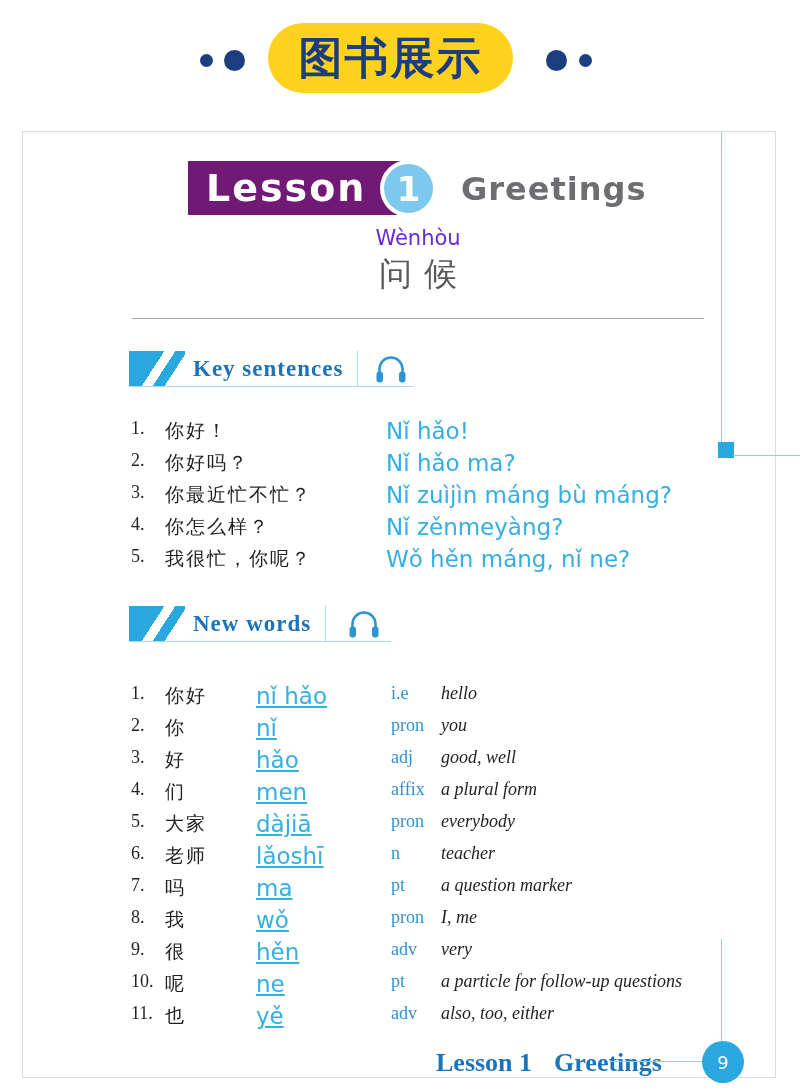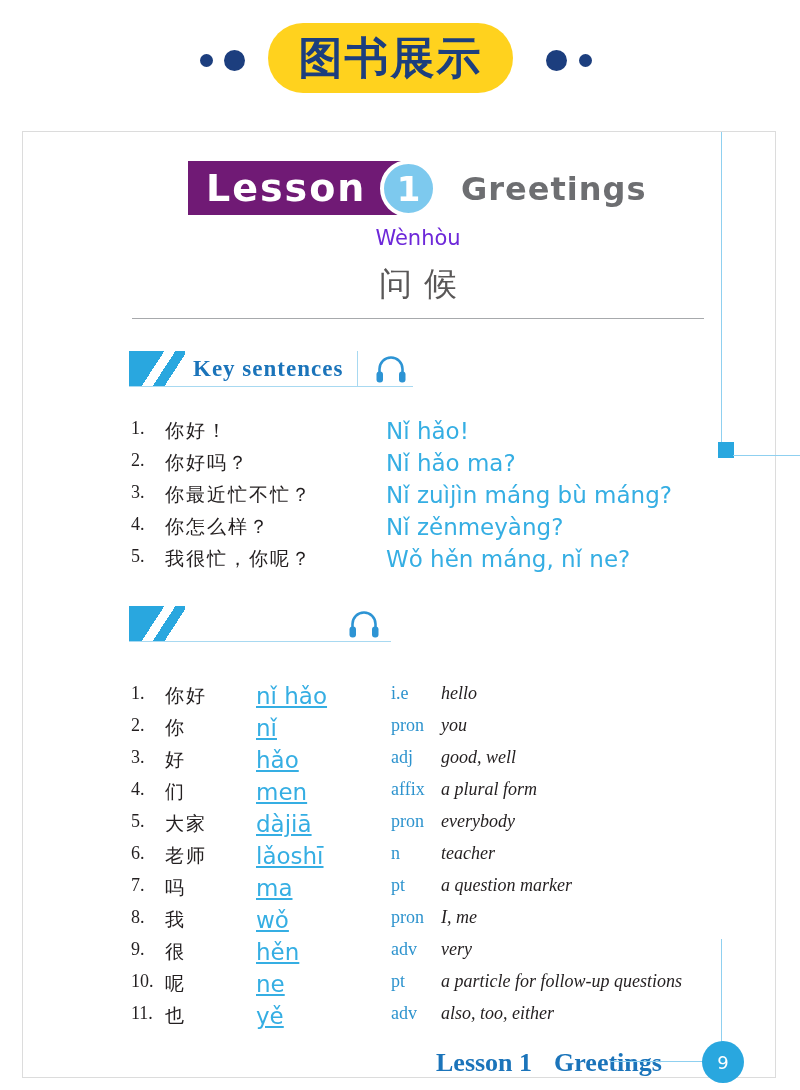--- a/index.html
+++ b/index.html
@@ -48,21 +48,21 @@
     font-family: "DejaVu Sans", sans-serif; font-weight: 800;
     font-size: 34px; color: #ffffff;
   }
   .lesson-title-en {
     left: 438px; top: 38px;
     font-family: "DejaVu Sans", sans-serif; font-weight: 700;
     font-size: 32px; color: #6D6E71; letter-spacing: 1px;
   }
   .zh-head-wrap { left: 109px; top: 94px; width: 572px; text-align: center; }
   .zh-head-pinyin { font-family: "DejaVu Sans", sans-serif; font-size: 21px; color: #6d28d9; }
-  .zh-head-title { font-size: 33px; color: #595757; letter-spacing: 12px; margin-top: 12px; text-indent: 12px; }
+  .zh-head-title { font-size: 33px; color: #595757; letter-spacing: 12px; margin-top: 2px; text-indent: 12px; }
   .head-divider { left: 109px; top: 186px; width: 572px; height: 0; border-top: 1px solid #A7A9AC; }
 
   
   .section-header { height: 36px; }
   .stripes-icon {
     left: 0; top: 0; width: 56px; height: 35px;
     background: linear-gradient(123deg, #29A7DF 0 45%, #ffffff 45% 59%, #29A7DF 59% 74%, #ffffff 74% 100%);
   }
   .section-box {
     left: 56px; top: 0; height: 36px; display: flex; align-items: center;
@@ -164,20 +164,23 @@
     <span class="c-py">Nǐ zěnmeyàng?</span>
   </div>
   <div class="abs row sent" style="top:414px;">
     <span class="c-num">5.</span>
     <span class="c-zh">我很忙，你呢？</span>
     <span class="c-py">Wǒ hěn máng, nǐ ne?</span>
   </div>
 
   <div class="abs section-header" style="left:106px; top:474px; width:280px;">
     <div class="abs stripes-icon"></div>
+    <div class="abs section-box">
+      <span class="section-title">New words</span>
+    </div>
     <div class="abs section-underline" style="left:0; top:35px; width:262px;"></div>
     <svg class="abs headphone" style="left:219px;" viewBox="0 0 32 30">
       <path d="M4.5 23 V14 a11.5 11.5 0 0 1 23 0 V23" fill="none" stroke="#2D94D4" stroke-width="2.6"></path>
       <rect x="1.5" y="16.5" width="6.5" height="11" rx="3" fill="#2D94D4"></rect>
       <rect x="24" y="16.5" width="6.5" height="11" rx="3" fill="#2D94D4"></rect>
     </svg>
   </div>
 
   <div class="abs row word" style="top:551px;">
     <span class="c-num">1.</span>

